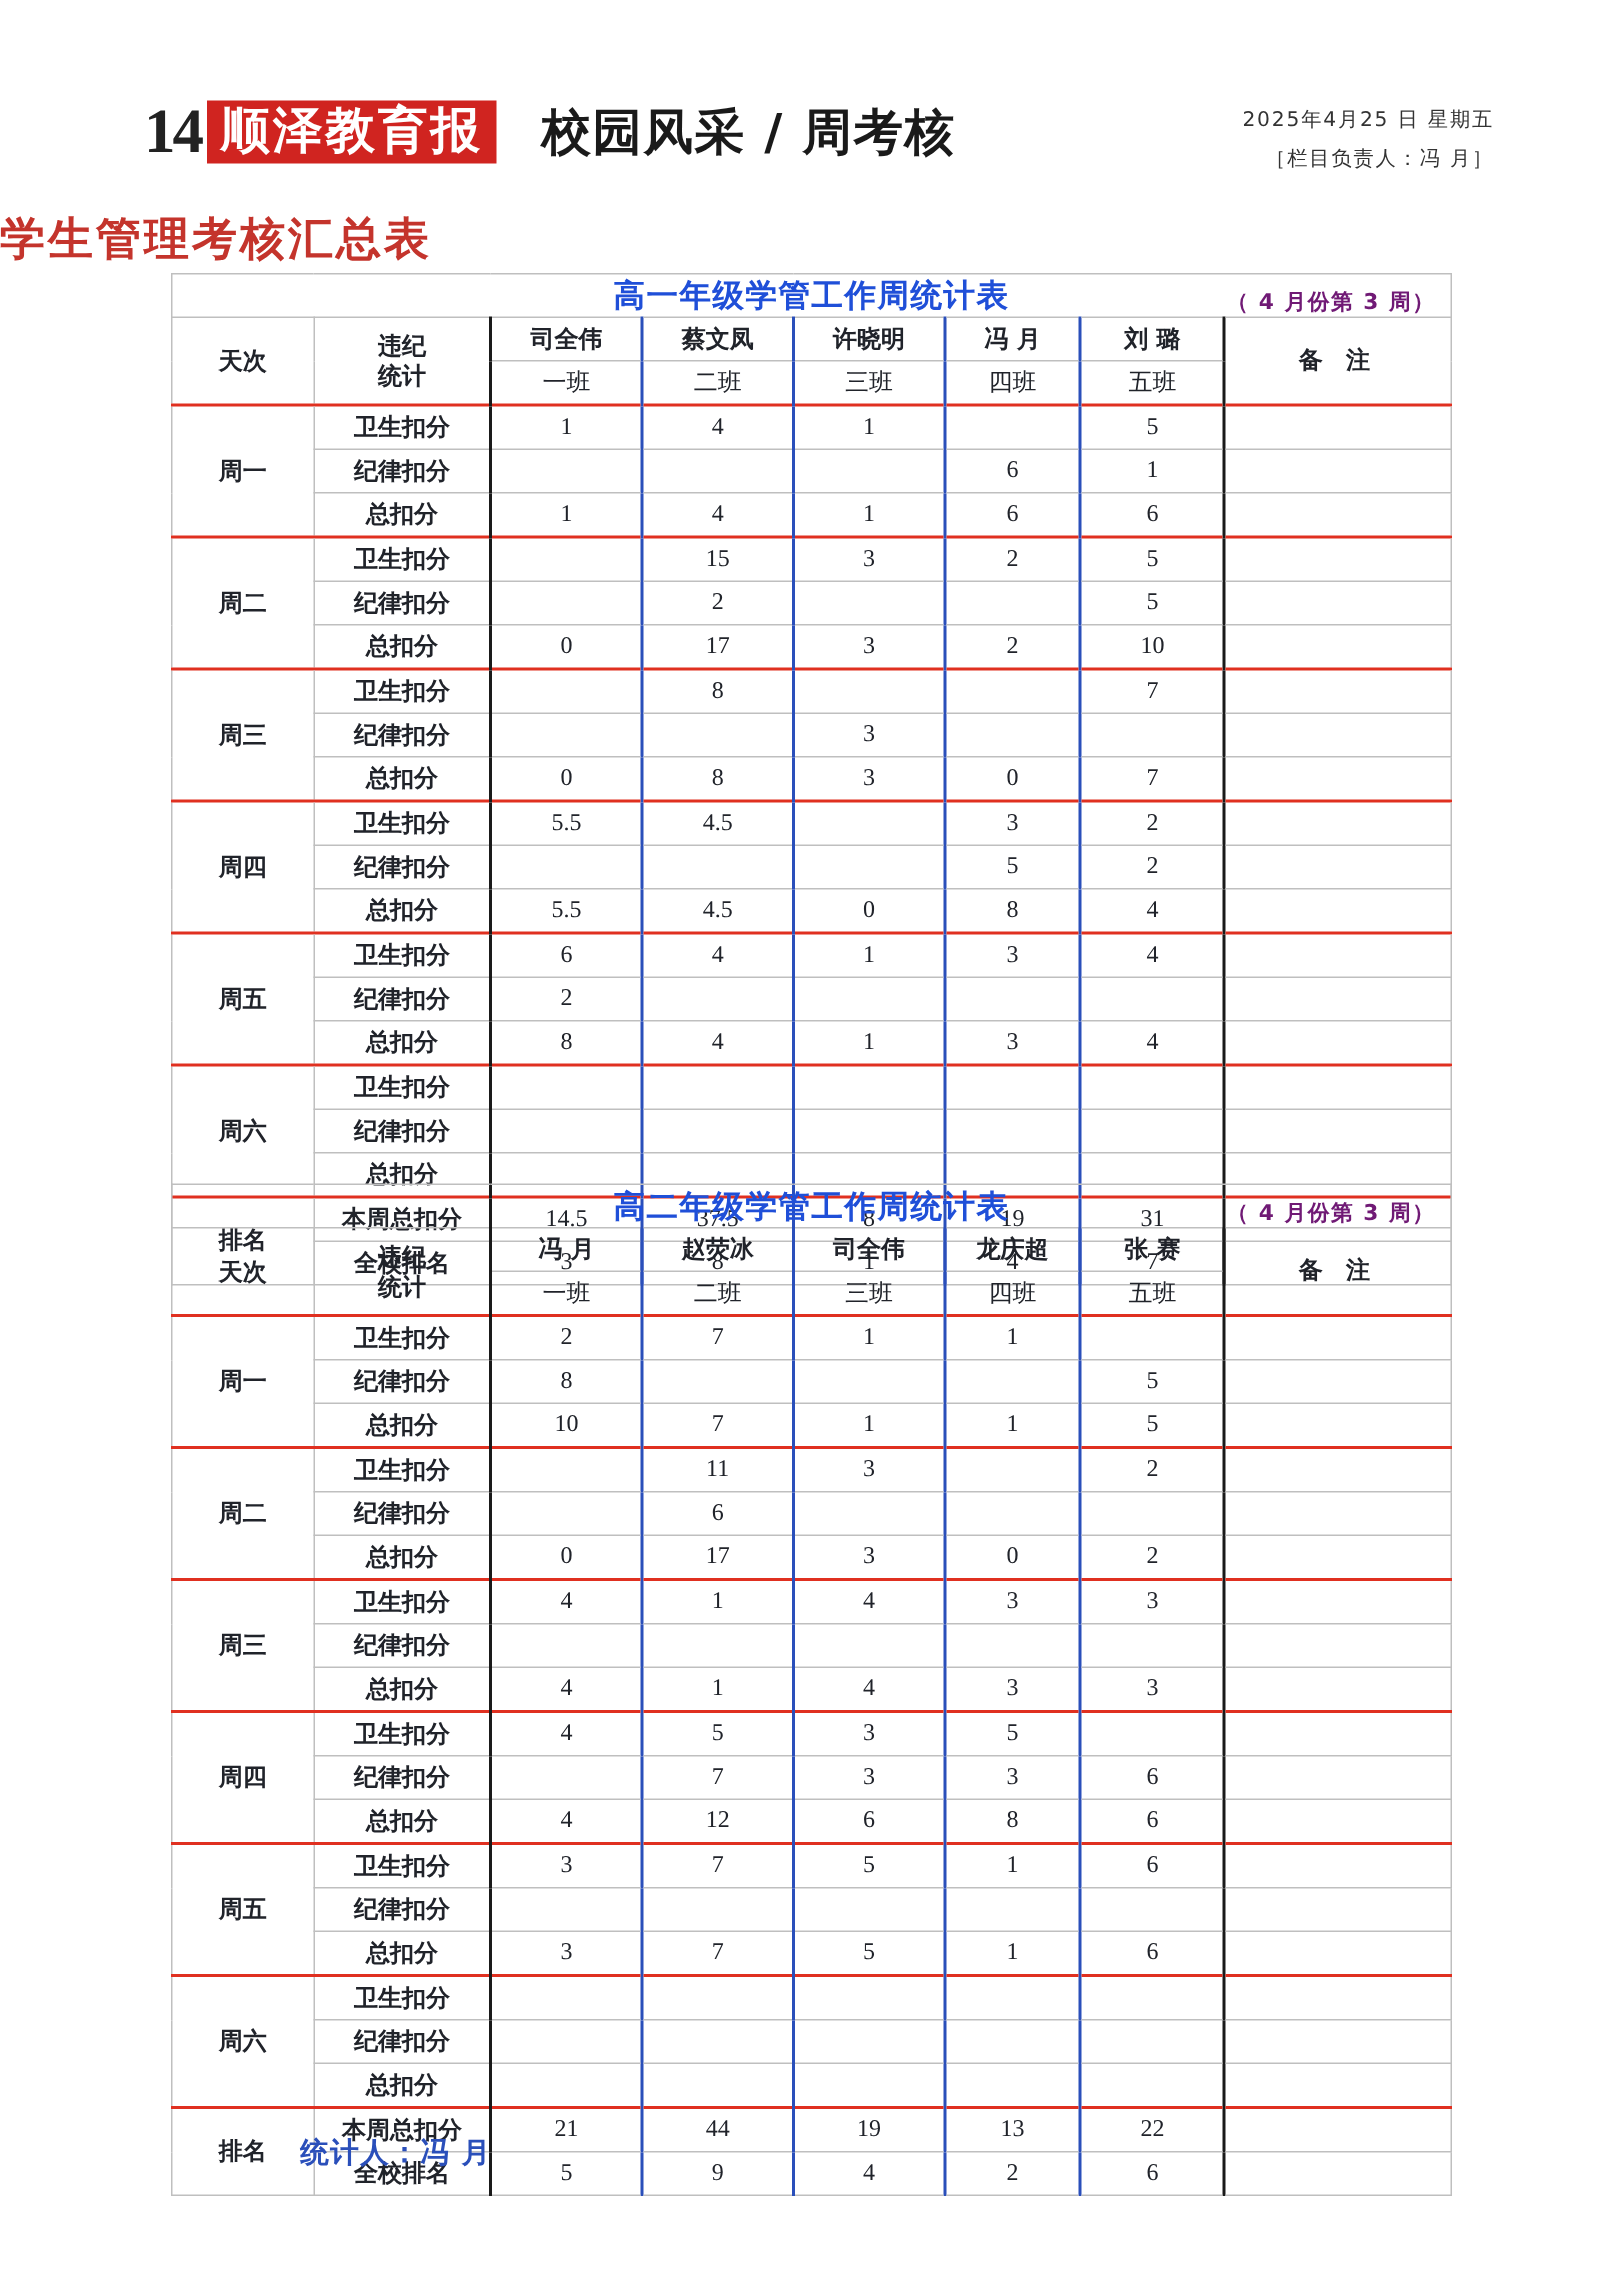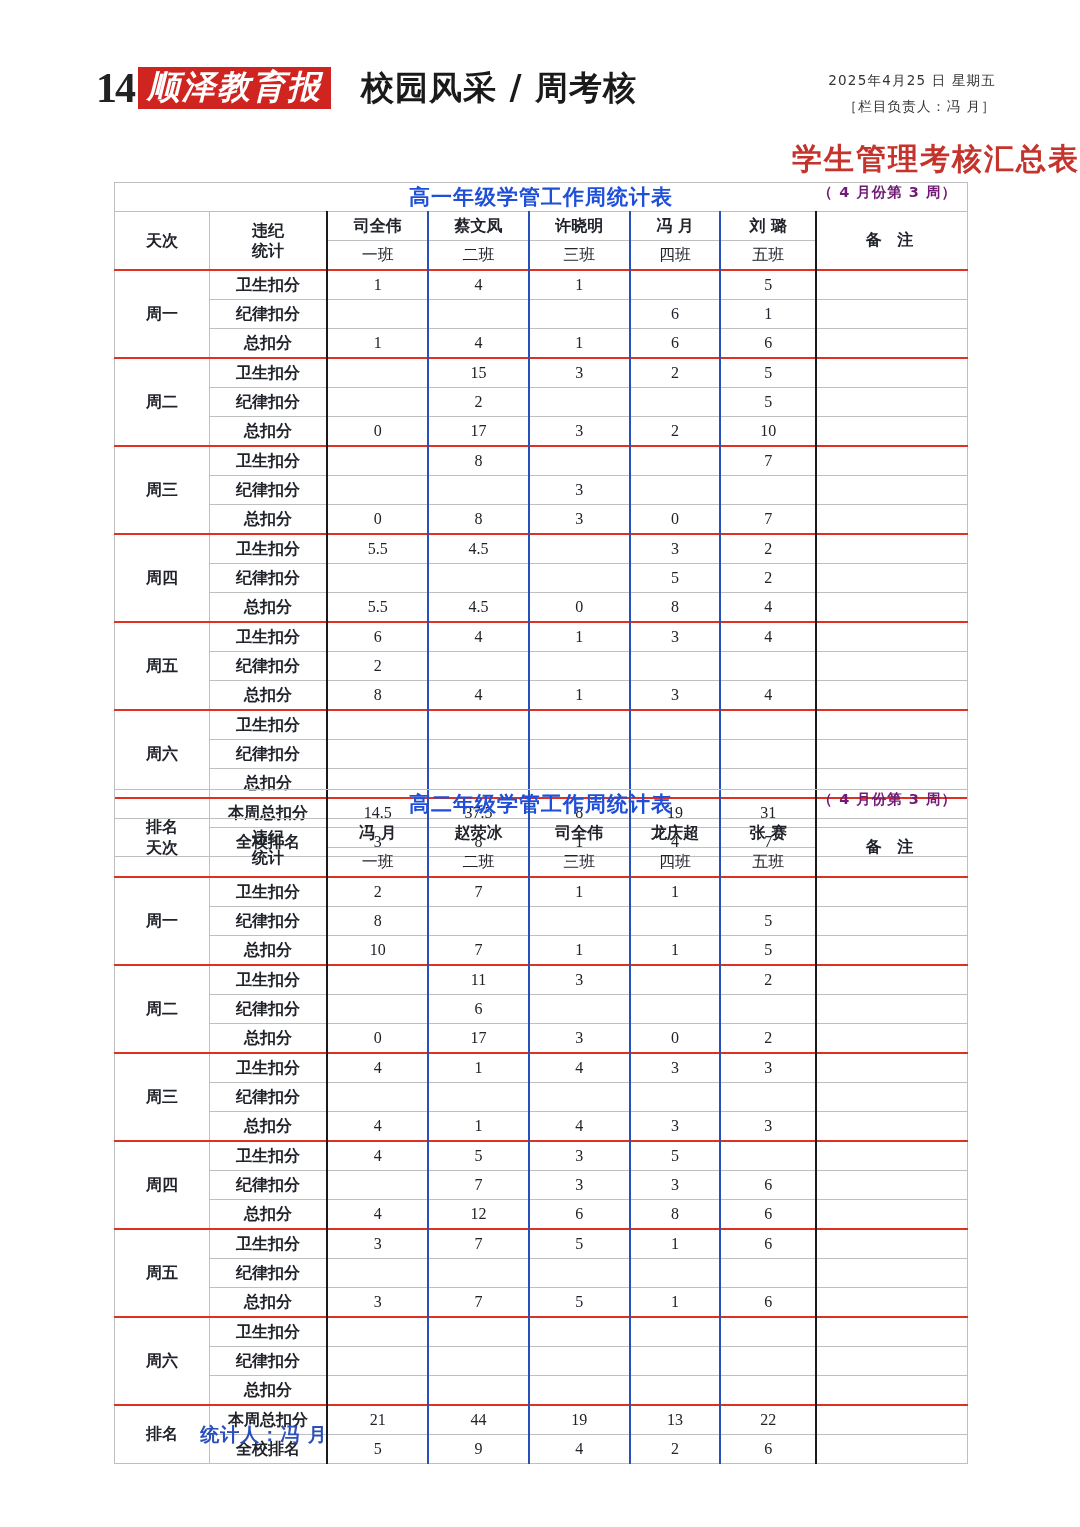--- a/index.html
+++ b/index.html
@@ -9,29 +9,29 @@
     color:#1a1a1a;overflow:hidden;position:relative;
   }
 
   
   .masthead{position:absolute;left:0;top:60px;width:1080px;height:62px;}
   .mh-left{position:absolute;left:96px;top:0;display:flex;align-items:center;height:56px;}
   .page-num{font-family:"Liberation Serif",serif;font-size:42px;font-weight:bold;
             color:#222;letter-spacing:-2px;line-height:1;margin-right:4px;}
   .paper-badge{background:#d02420;color:#fff;font-size:33px;font-weight:bold;
                padding:3px 9px 5px 9px;font-family:"DejaVu Serif",serif;
-               font-style:italic;letter-spacing:2px;line-height:1.05;}
+               letter-spacing:2px;line-height:1.05;}
   .section-title{font-size:33px;font-weight:bold;color:#1a1a1a;margin-left:30px;
                  letter-spacing:1px;font-family:"DejaVu Sans",sans-serif;}
   .mh-right{position:absolute;right:84px;top:8px;text-align:right;
             font-family:"DejaVu Sans",sans-serif;font-size:13.5px;color:#333;line-height:1.9;margin-left:12px;}
   .mh-right div{letter-spacing:1.2px;}
 
   
-  .doc-title{position:absolute;left:0;top:139px;width:1080px;text-align:right;
+  .doc-title{position:absolute;left:0;top:139px;width:1080px;text-align:left;
              font-size:30px;font-weight:bold;color:#c4342c;
              font-family:"DejaVu Sans",sans-serif;letter-spacing:2px;}
 
   
   .sheet{position:absolute;left:114px;width:854px;}
   table.grid{border-collapse:collapse;table-layout:fixed;width:854px;
              font-family:"Liberation Serif","DejaVu Serif",serif;}
   table.grid td{
     border:1px solid #bfbfbf;
     text-align:center;vertical-align:middle;
@@ -40,21 +40,21 @@
   
   col.c-day{width:94px}
   col.c-cat{width:117px}
   col.c-cls{width:100px}
   col.c-cls4{width:90px}
   col.c-cls5{width:95px}
   col.c-note{width:150px}
 
   
   td.banner{height:36px;border:1px solid #bfbfbf;position:relative;}
-  .banner-inner{display:flex;align-items:flex-start;justify-content:center;position:relative;}
+  .banner-inner{display:flex;align-items:flex-end;justify-content:center;position:relative;}
   .banner-txt{font-size:21px;font-weight:bold;color:#1f4fd8;
               font-family:"DejaVu Sans",sans-serif;letter-spacing:1px;}
   .banner-week{position:absolute;right:10px;font-size:14.5px;font-weight:bold;
                color:#701a75;font-family:"DejaVu Sans",sans-serif;letter-spacing:1px;}
 
   
   td.h-day,td.h-cat{font-size:19px;font-weight:bold;font-family:"DejaVu Sans",sans-serif;
                     color:#111;line-height:1.25;}
   td.h-name{font-size:19px;font-weight:bold;font-family:"DejaVu Sans",sans-serif;
             color:#111;height:32px;}

